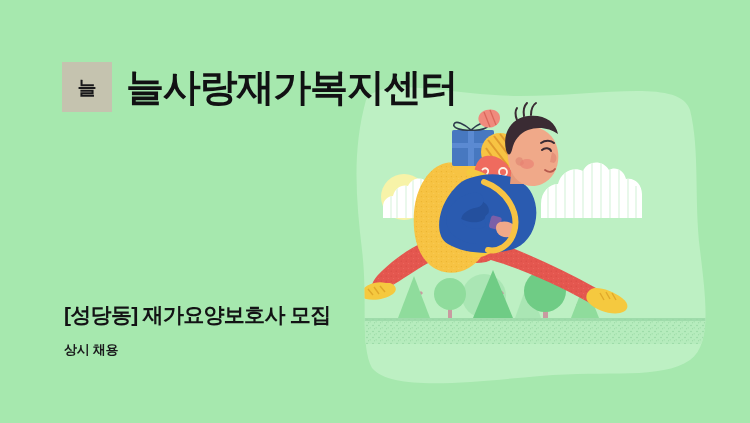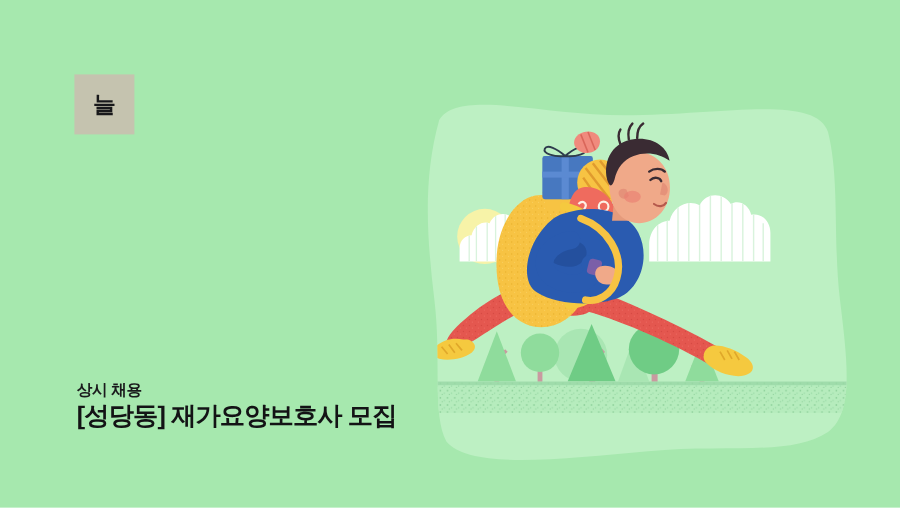--- a/index.html
+++ b/index.html
@@ -380,20 +380,21 @@
         </g>
       </g>
 
     </g>
   </svg>
 
   <div id="header-row">
     <div id="logo-box">
       <span id="logo-glyph">늘</span>
     </div>
+    <div id="center-title">늘사랑재가복지센터</div>
   </div>
 
   <div id="footer-block">
+    <div id="job-title">[성당동] 재가요양보호사 모집</div>
     <div id="job-subtitle">상시 채용</div>
-    <div id="job-title">[성당동] 재가요양보호사 모집</div>
   </div>
 
 </div>
 
 </body></html>

